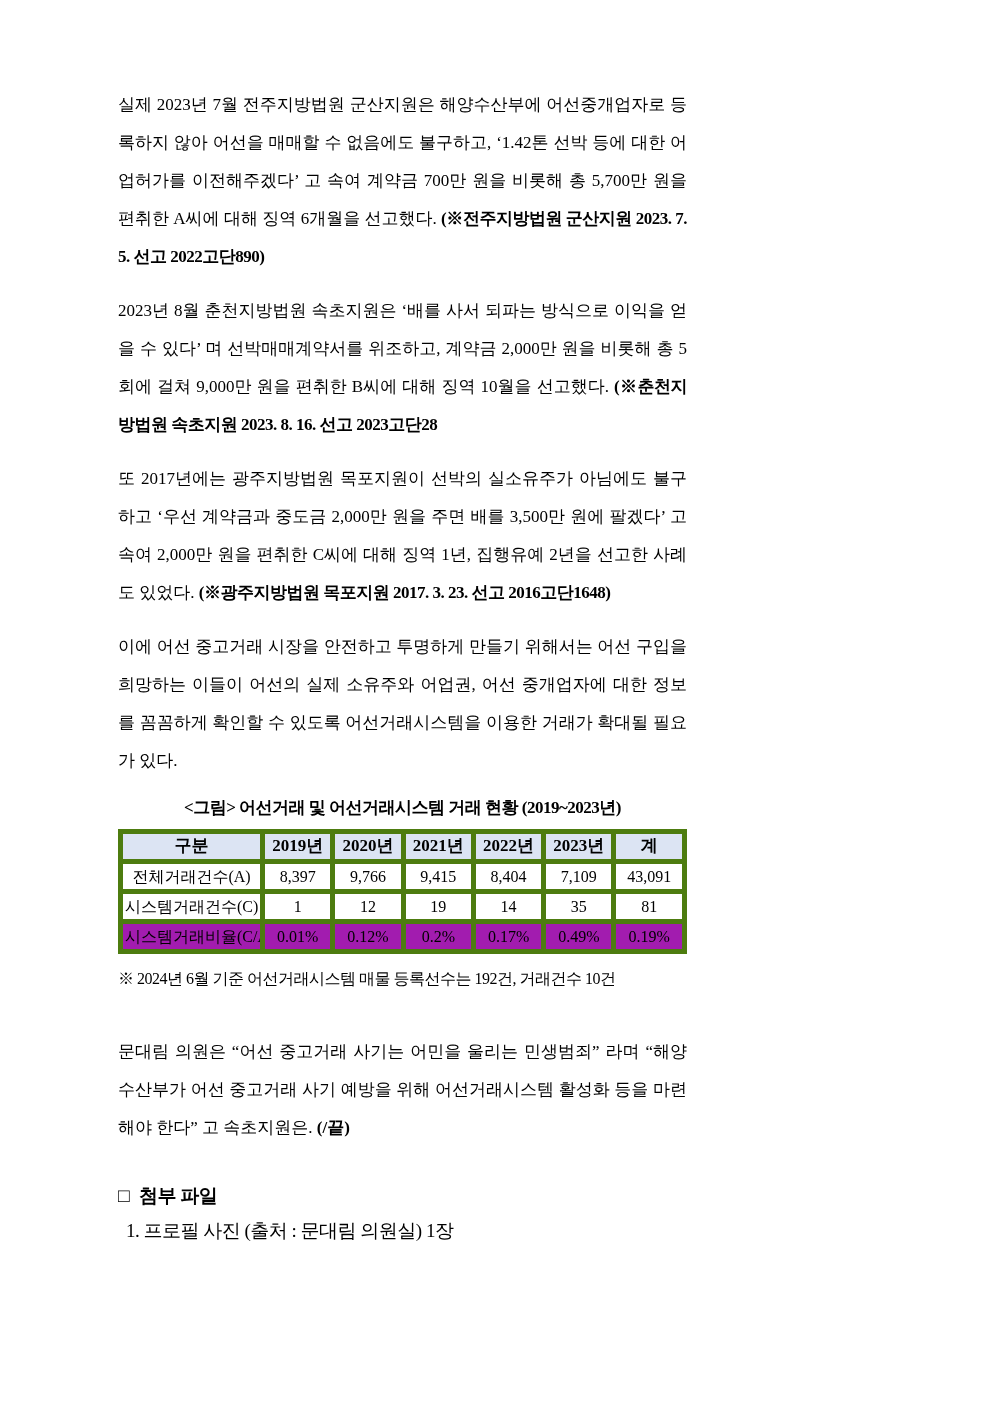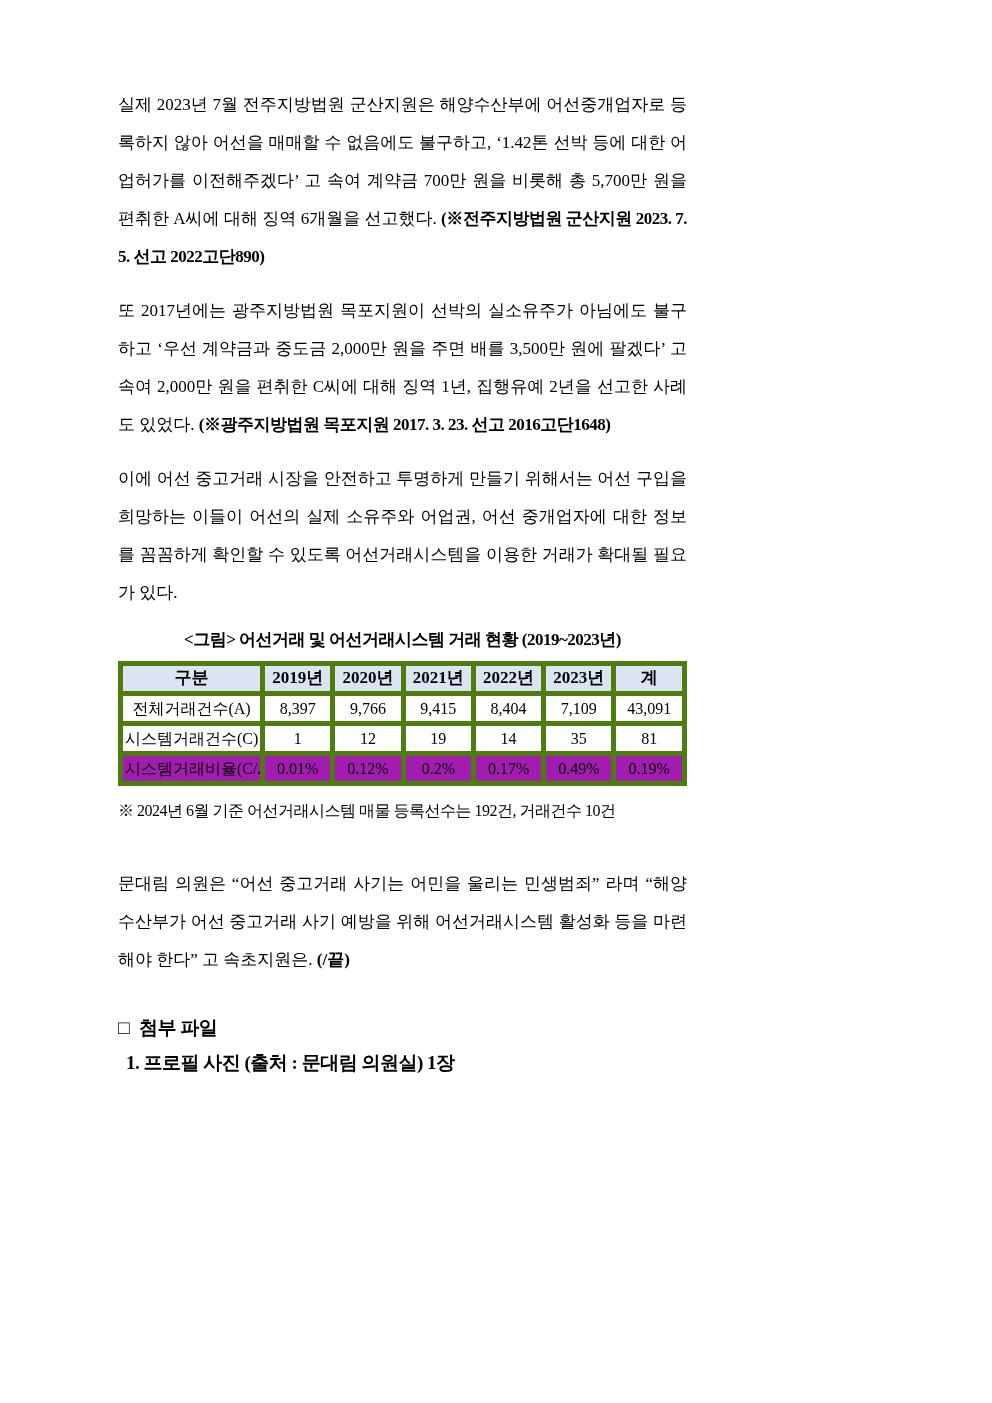--- a/index.html
+++ b/index.html
@@ -83,35 +83,38 @@
     font-weight: 700;
     line-height: 34px;
     letter-spacing: -0.5px;
   }
   .attachments-header .square-bullet {
     margin-right: 10px;
     font-weight: 400;
   }
   .attachment-item {
     font-size: 19px;
-    font-weight: 700;
+    font-weight: 400;
     line-height: 36px;
     padding-left: 8px;
     letter-spacing: -0.5px;
   }
 </style>
 </head>
 <body>
 
 <div class="page">
 
   <p class="para">
     <span>실제 2023년 7월 전주지방법원 군산지원은 해양수산부에 어선중개업자로 등록하지 않아 어선을 매매할 수 없음에도 불구하고, ‘1.42톤 선박 등에 대한 어업허가를 이전해주겠다’ 고 속여 계약금 700만 원을 비롯해 총 5,700만 원을 편취한 A씨에 대해 징역 6개월을 선고했다. </span><span class="case-ref">(※전주지방법원 군산지원 2023. 7. 5. 선고 2022고단890)</span>
   </p>
 
+  <p class="para">
+    <span>2023년 8월 춘천지방법원 속초지원은 ‘배를 사서 되파는 방식으로 이익을 얻을 수 있다’ 며 선박매매계약서를 위조하고, 계약금 2,000만 원을 비롯해 총 5회에 걸쳐 9,000만 원을 편취한 B씨에 대해 징역 10월을 선고했다. </span><span class="case-ref">(※춘천지방법원 속초지원 2023. 8. 16. 선고 2023고단28</span>
+  </p>
 
   <p class="para">
     <span>또 2017년에는 광주지방법원 목포지원이 선박의 실소유주가 아님에도 불구하고 ‘우선 계약금과 중도금 2,000만 원을 주면 배를 3,500만 원에 팔겠다’ 고 속여 2,000만 원을 편취한 C씨에 대해 징역 1년, 집행유예 2년을 선고한 사례도 있었다. </span><span class="case-ref">(※광주지방법원 목포지원 2017. 3. 23. 선고 2016고단1648)</span>
   </p>
 
   <p class="para">
     <span>이에 어선 중고거래 시장을 안전하고 투명하게 만들기 위해서는 어선 구입을 희망하는 이들이 어선의 실제 소유주와 어업권, 어선 중개업자에 대한 정보를 꼼꼼하게 확인할 수 있도록 어선거래시스템을 이용한 거래가 확대될 필요가 있다.</span>
   </p>
 
 

